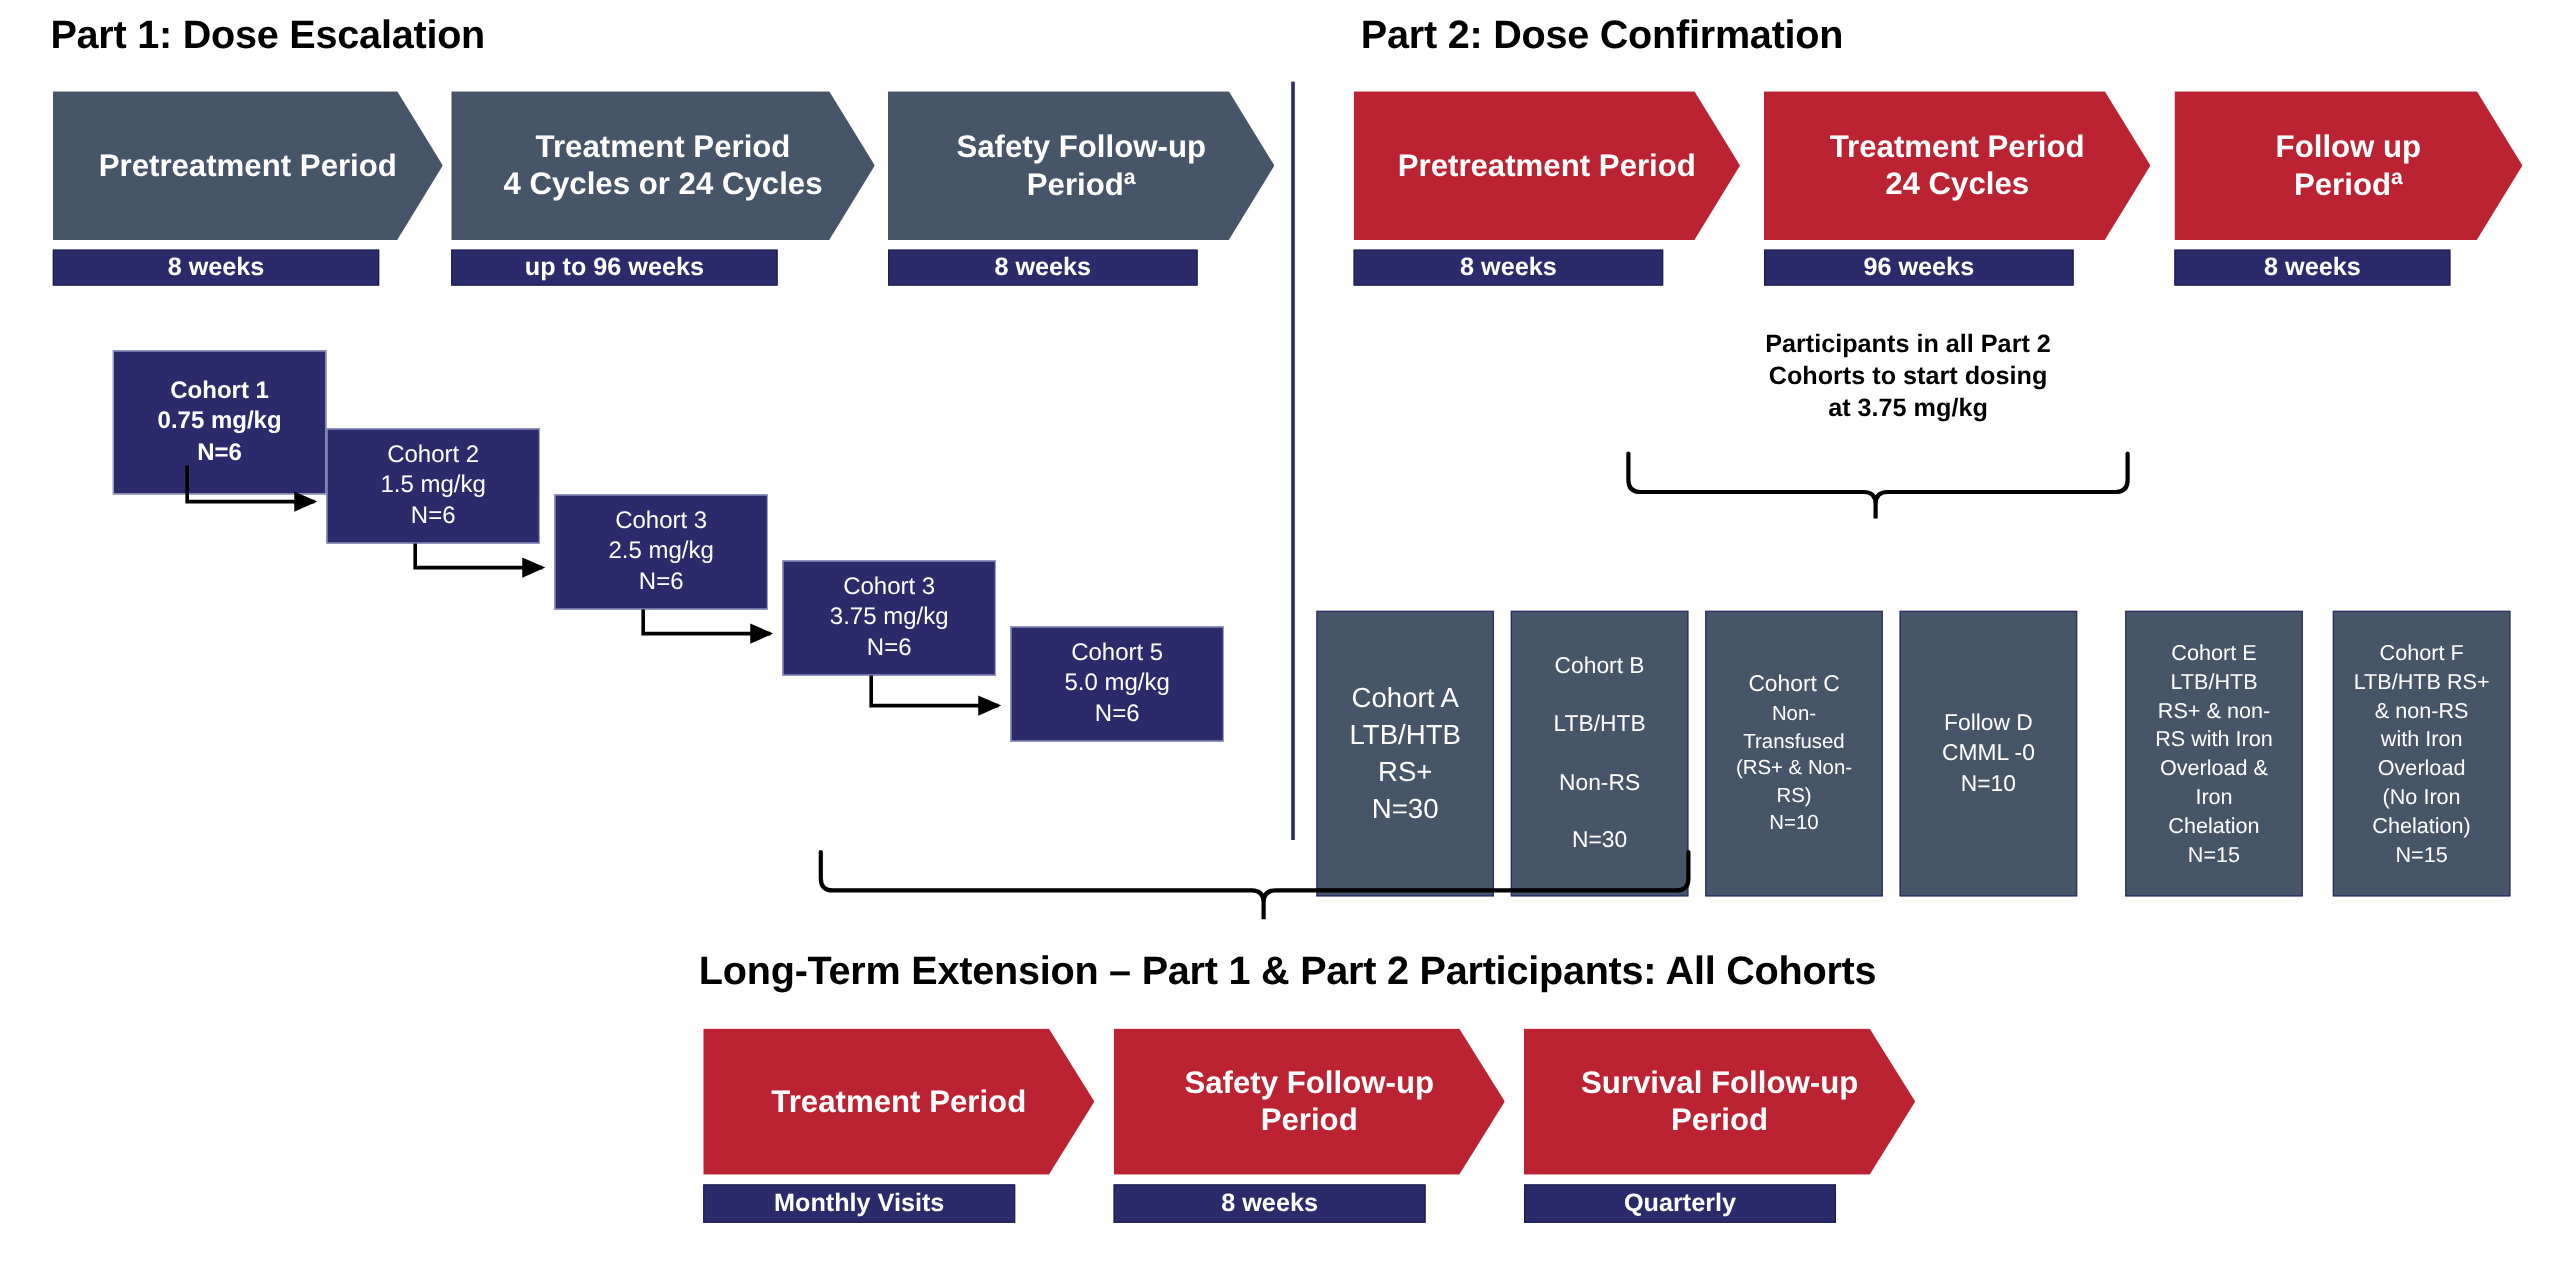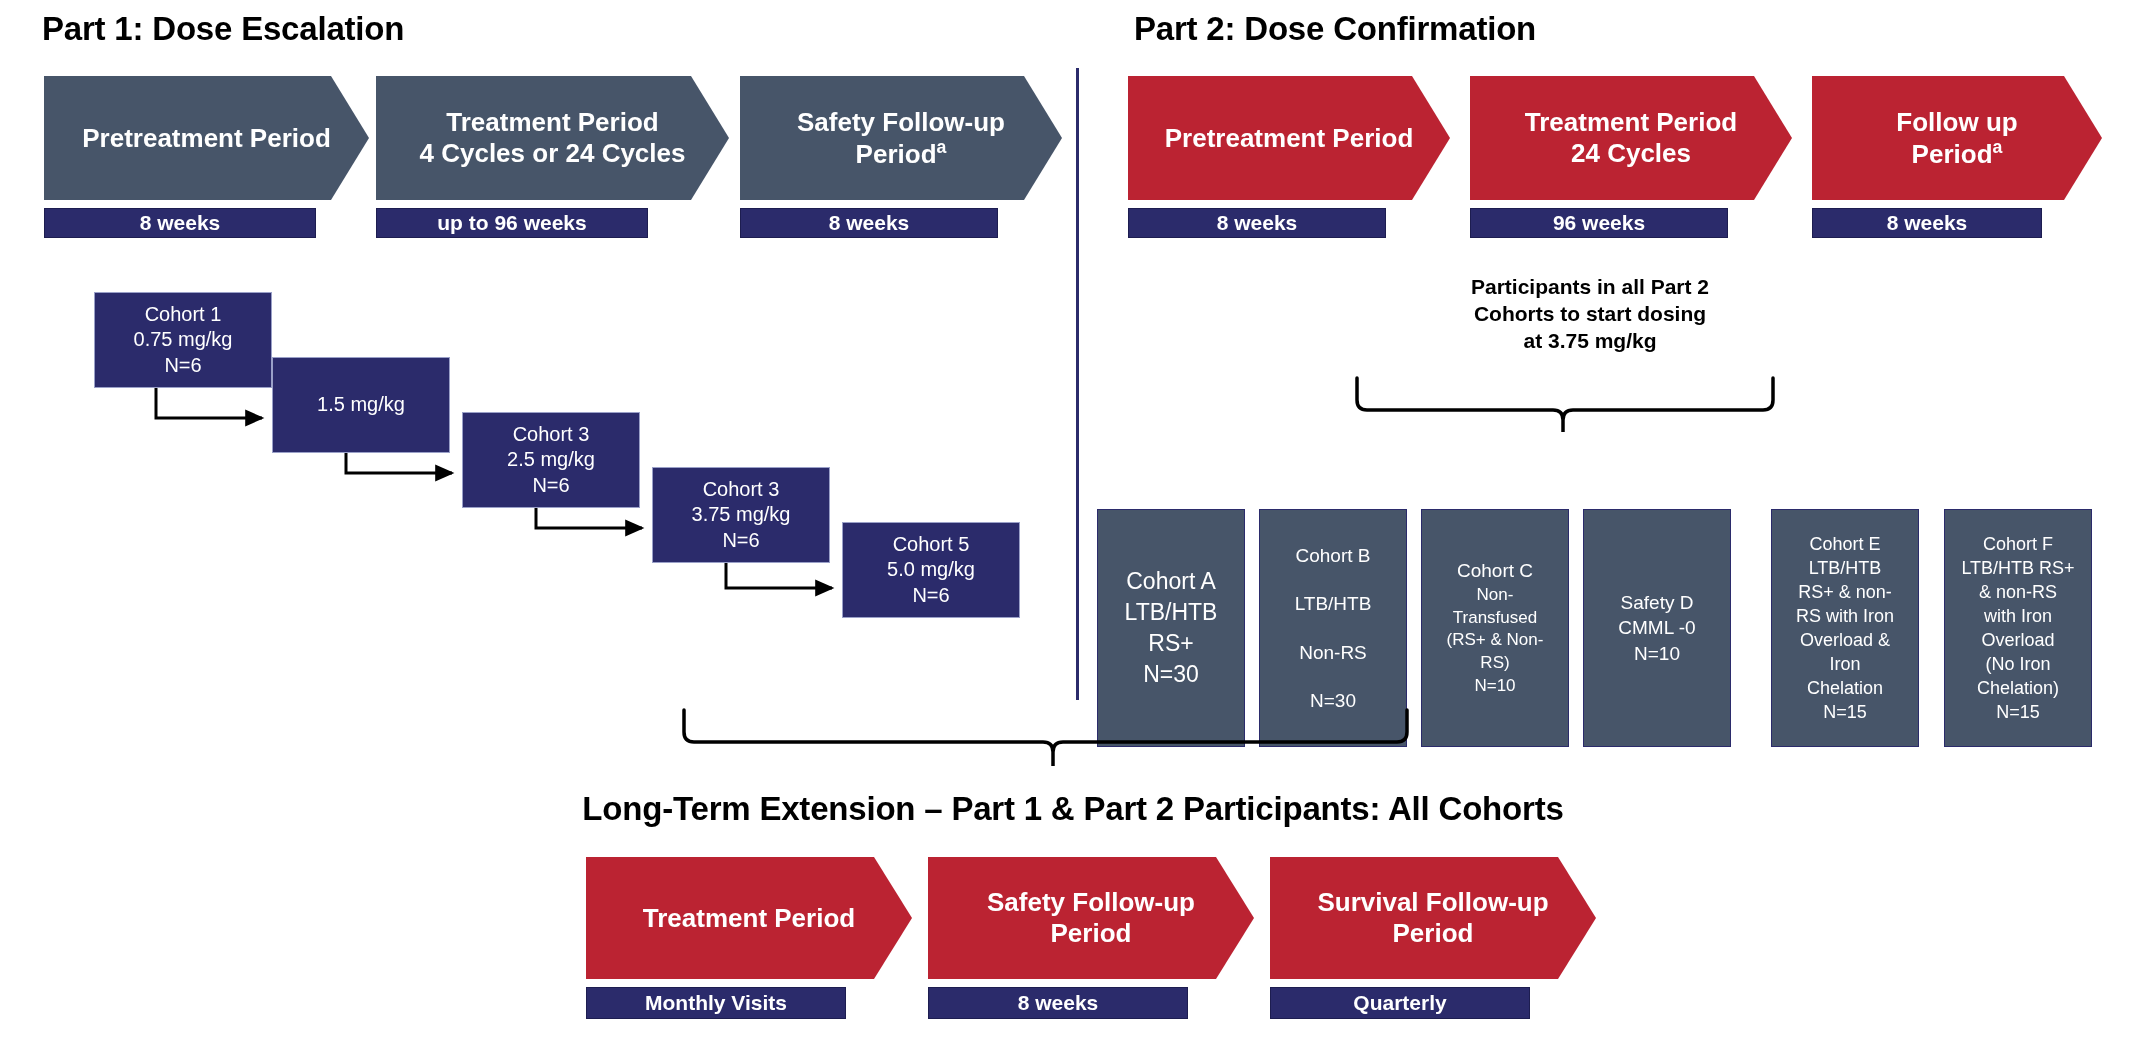--- a/index.html
+++ b/index.html
@@ -162,27 +162,27 @@
   <div class="chev chev-slate shape-arrow" style="left:740px; top:76px; width:322px; height:124px; font-size:26px;">
     <span class="chev-txt">
       <span>Safety Follow-up</span><br>
       <span>Period</span><sup>a</sup>
     </span>
   </div>
   <div class="durbar" style="left:740px; top:208px; width:258px; height:30px; font-size:21px;">
     <span>8 weeks</span>
   </div>
 
-  <div class="cohort-navy" style="left:94px;  top:292px; width:178px; height:96px;">
+  <div class="cohort-navy" style="left:94px;  top:292px; width:178px; height:120px;font-weight:bold;">
     <span>Cohort 1</span>
     <span>0.75 mg/kg</span>
     <span>N=6</span>
   </div>
 
-  <div class="cohort-navy" style="left:272px; top:357px; width:178px; height:96px;gap:32px;">
+  <div class="cohort-navy" style="left:272px; top:357px; width:178px; height:96px;">
     <span>Cohort 2</span>
     <span>1.5 mg/kg</span>
     <span>N=6</span>
   </div>
 
   <div class="cohort-navy" style="left:462px; top:412px; width:178px; height:96px;">
     <span>Cohort 3</span>
     <span>2.5 mg/kg</span>
     <span>N=6</span>
   </div>
@@ -249,21 +249,21 @@
   <div class="cohort-slate" style="left:1421px; top:462px; width:148px; height:238px; font-size:19px;">
     <span class="ln">Cohort C</span>
     <span class="ln" style="font-size:17px;">Non-</span>
     <span class="ln" style="font-size:17px;">Transfused</span>
     <span class="ln" style="font-size:17px;">(RS+ &amp; Non-</span>
     <span class="ln" style="font-size:17px;">RS)</span>
     <span class="ln" style="font-size:17px;">N=10</span>
   </div>
 
   <div class="cohort-slate" style="left:1583px; top:462px; width:148px; height:238px; font-size:19px;">
-    <span class="ln">Safety D</span>
+    <span class="ln">Follow D</span>
     <span class="ln">CMML -0</span>
     <span class="ln">N=10</span>
   </div>
 
   <div class="cohort-slate" style="left:1771px; top:462px; width:148px; height:238px; font-size:18px;">
     <span class="ln">Cohort E</span>
     <span class="ln">LTB/HTB</span>
     <span class="ln">RS+ &amp; non-</span>
     <span class="ln">RS with Iron</span>
     <span class="ln">Overload &amp;</span>

